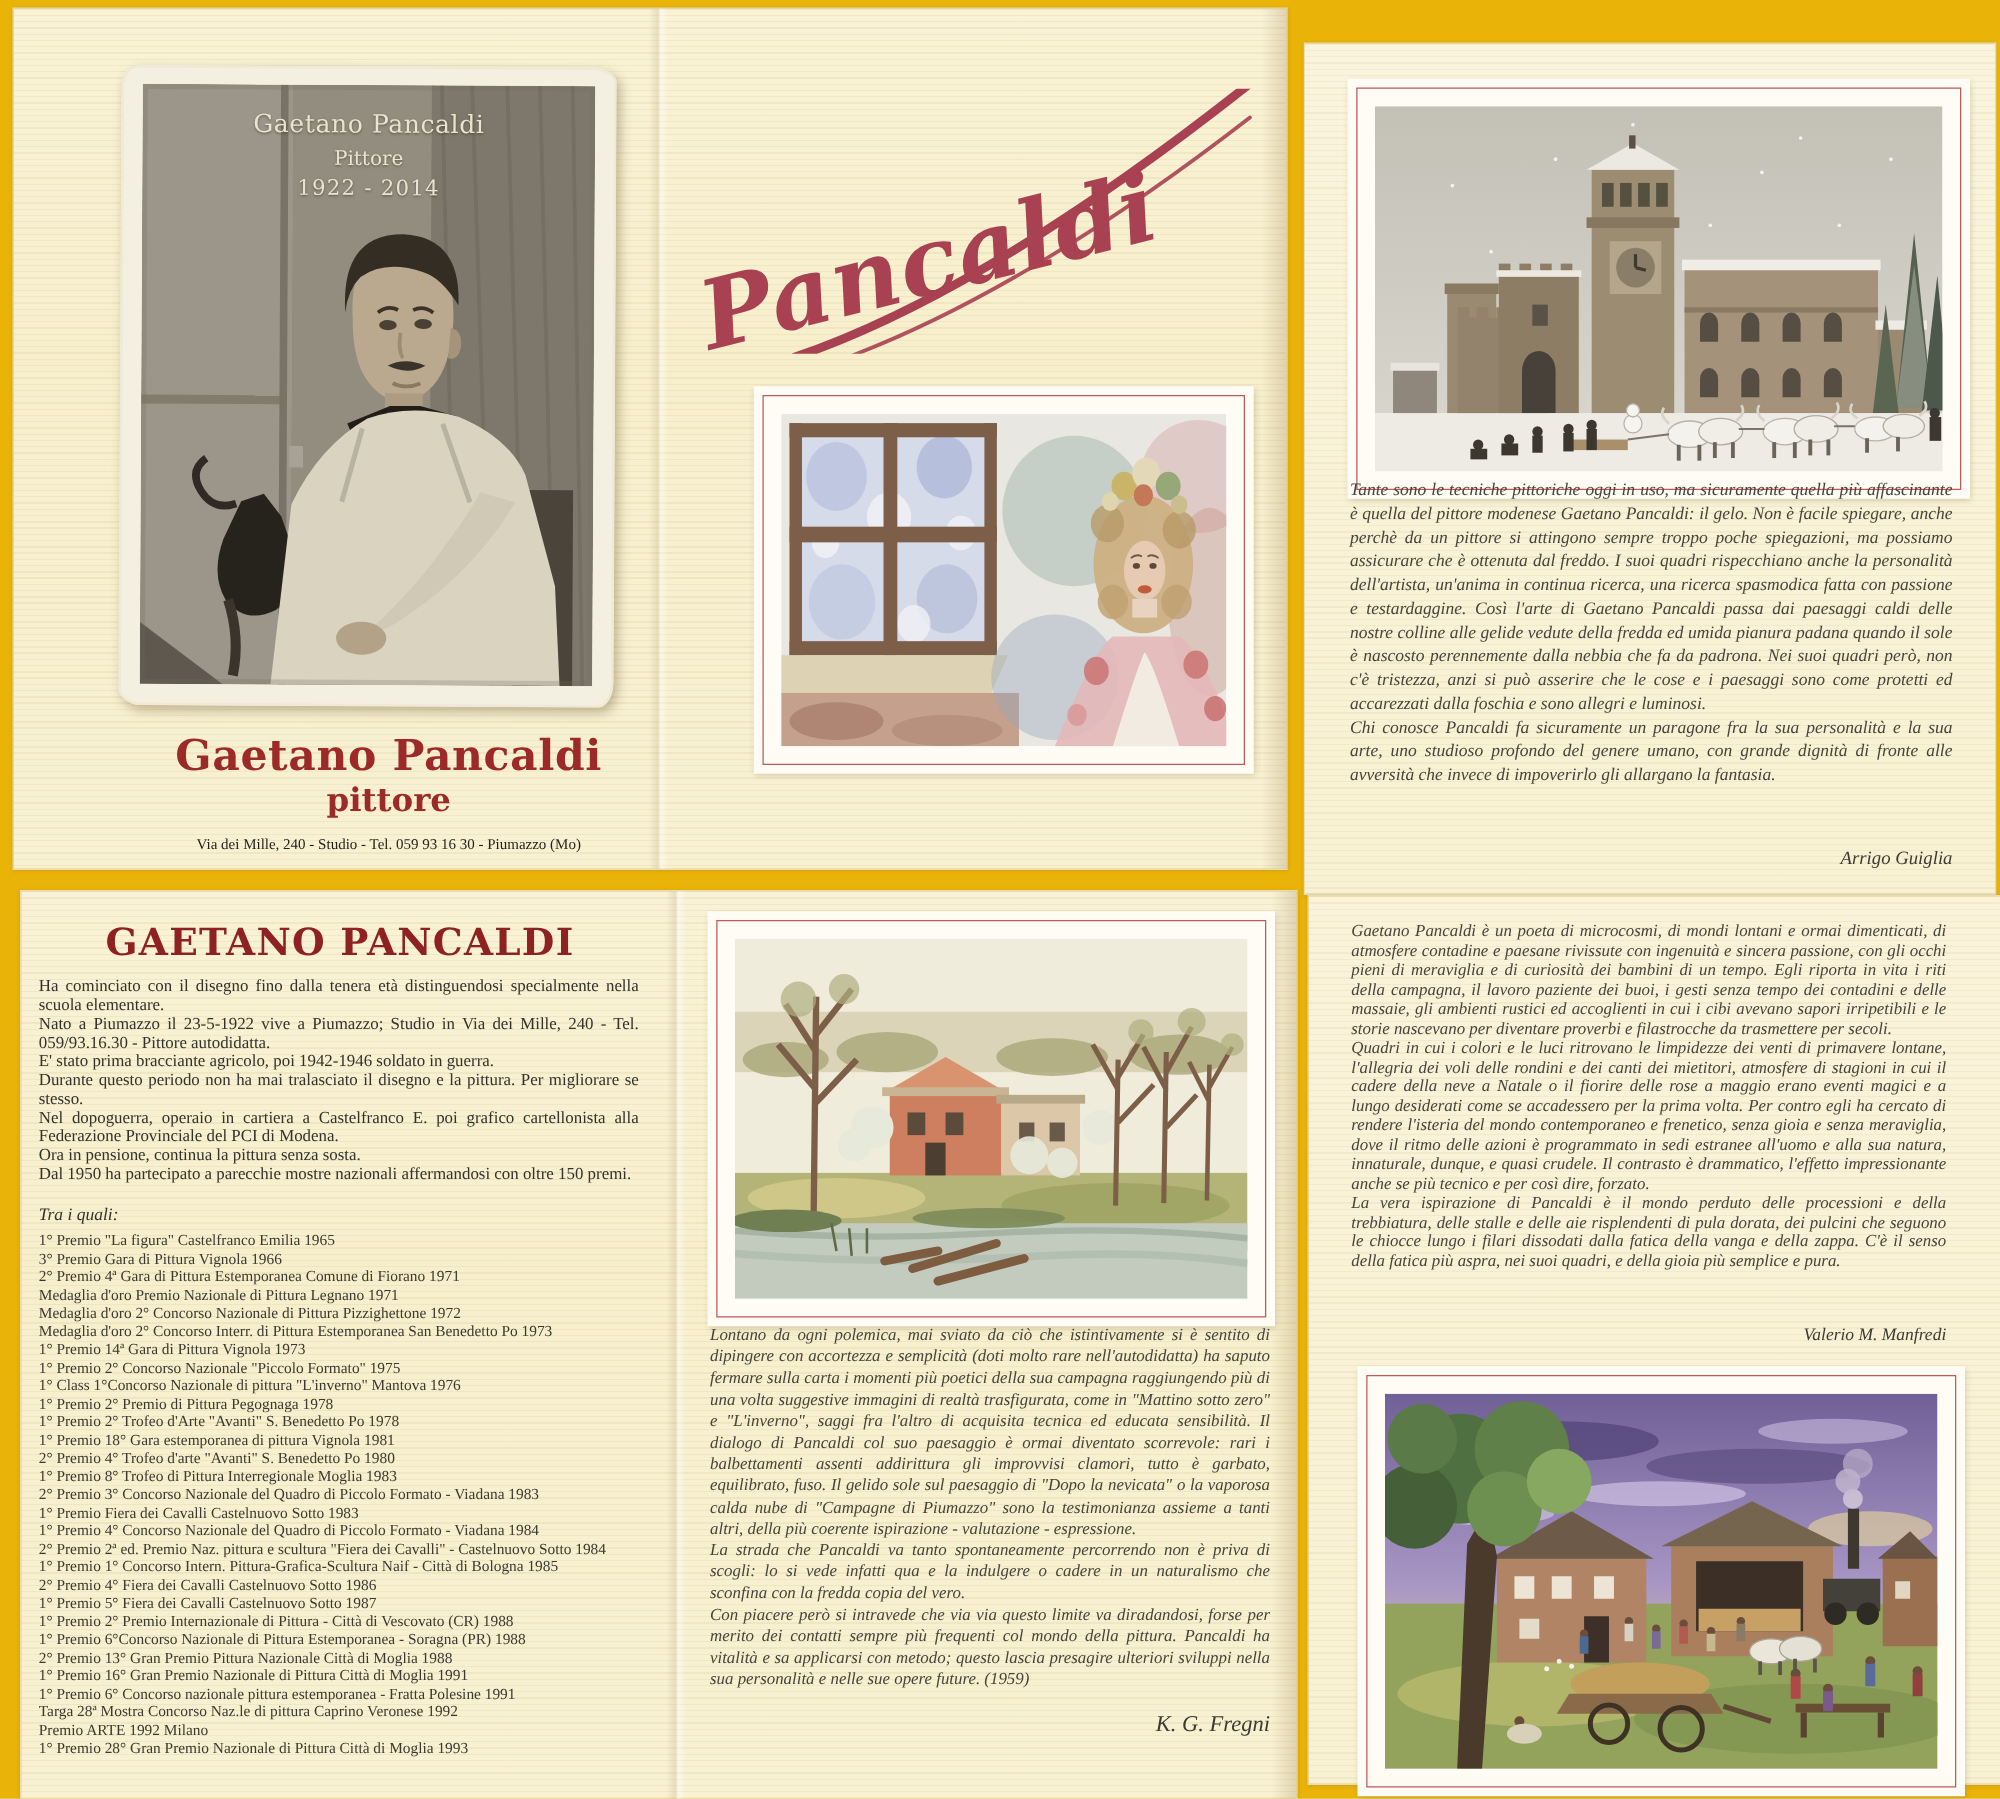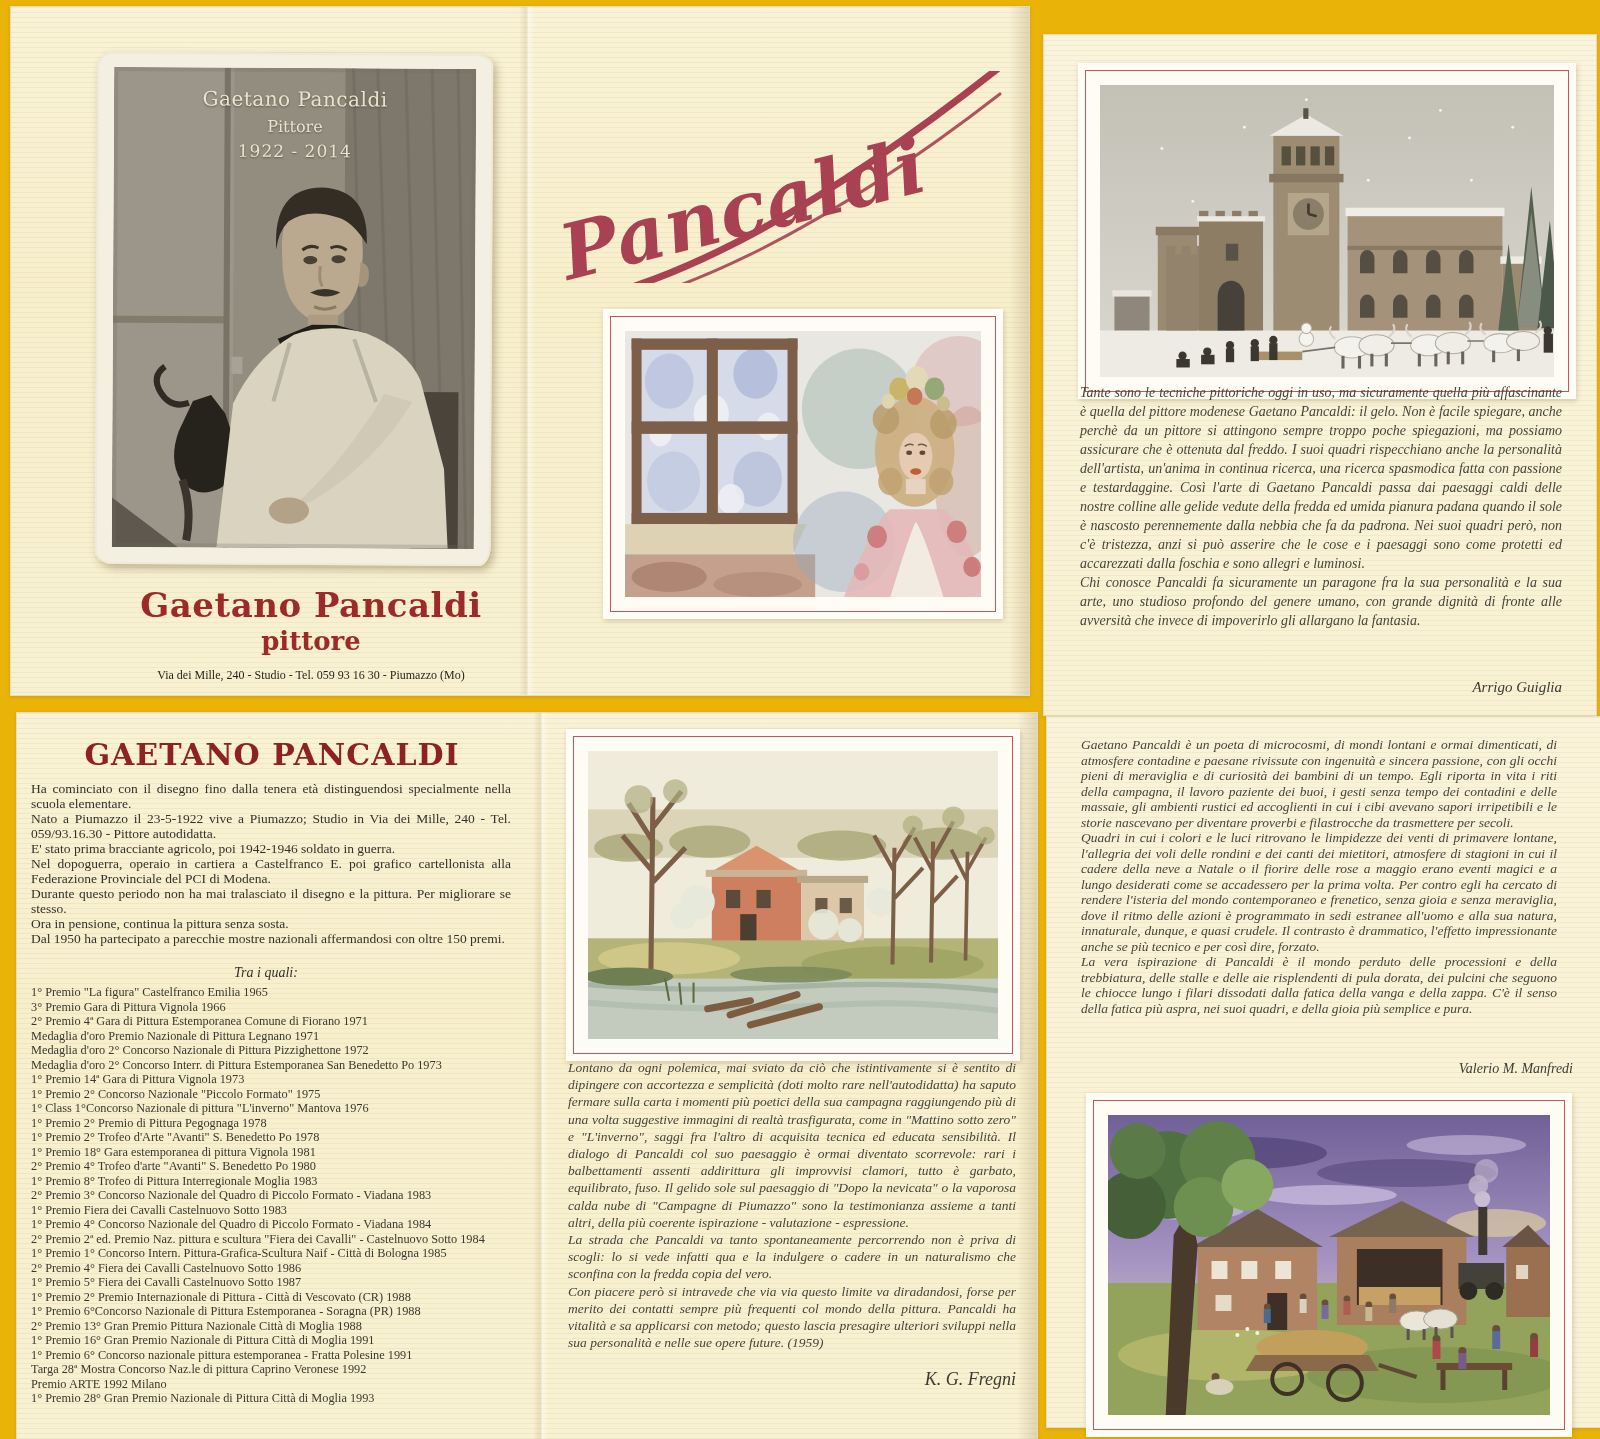--- a/index.html
+++ b/index.html
@@ -57,30 +57,30 @@
   .address{font-size:12px;color:#201f1a;margin-top:12px;}
 
   
   .essay{position:absolute;text-align:justify;color:#46443a;}
   .essay .para{margin:0;}
   #essay-tr{left:36px;top:348px;width:482px;font:italic 14px/19px "Liberation Serif",serif;}
   #essay-br{left:34px;top:20px;width:476px;font:italic 13.5px/15.5px "Liberation Serif",serif;}
   #essay-mid{left:551px;top:346px;width:448px;font:italic 13.5px/17.2px "Liberation Serif",serif;}
   .sig{position:absolute;font-style:italic;color:#3c3a32;text-align:right;}
   #sig-tr{left:36px;top:644px;width:482px;font-size:15px;padding-right:40px;}
-  #sig-br{left:50px;top:344px;width:476px;font-size:14px;padding-right:26px;}
+  #sig-br{left:34px;top:344px;width:476px;font-size:14px;padding-right:26px;}
   #sig-mid{left:551px;top:656px;width:448px;font-size:18px;padding-right:14px;}
 
   
   .bl-heading{position:absolute;left:10px;top:24px;width:490px;margin:0;text-align:center;
      font-family:"DejaVu Serif",serif;font-weight:bold;font-size:30px;color:#8e2222;letter-spacing:1px;}
   .bio{position:absolute;left:14px;top:68px;width:480px;font-size:13.5px;line-height:15px;
        color:#33312b;text-align:justify;}
   .bio .bio-line{margin:0;}
-  .tra{position:absolute;left:14px;top:252px;width:470px;text-align:center;
+  .tra{position:absolute;left:14px;top:252px;width:470px;text-align:left;
        font:italic 14px/16px "Liberation Serif",serif;color:#33312b;}
   .awards{position:absolute;left:14px;top:272px;width:478px;font-size:12.3px;line-height:14.5px;color:#3a382f;}
   .awards .award{margin:0;white-space:nowrap;overflow:hidden;}
 </style>
 </head>
 <body>
 
 <div class="page">
 
   <section class="panel" id="panel-tl">
@@ -355,22 +355,22 @@
 
   <section class="panel" id="panel-bl">
     <div class="fold" style="left:516px;"></div>
     <div class="edge-shadow"></div>
 
     <h2 class="bl-heading">GAETANO PANCALDI</h2>
     <div class="bio">
         <div class="bio-line">Ha cominciato con il disegno fino dalla tenera età distinguendosi specialmente nella scuola elementare.</div>
         <div class="bio-line">Nato a Piumazzo il 23-5-1922 vive a Piumazzo; Studio in Via dei Mille, 240 - Tel. 059/93.16.30 - Pittore autodidatta.</div>
         <div class="bio-line">E' stato prima bracciante agricolo, poi 1942-1946 soldato in guerra.</div>
+        <div class="bio-line">Durante questo periodo non ha mai tralasciato il disegno e la pittura. Per migliorare se stesso.</div>
         <div class="bio-line">Nel dopoguerra, operaio in cartiera a Castelfranco E. poi grafico cartellonista alla Federazione Provinciale del PCI di Modena.</div>
-        <div class="bio-line">Durante questo periodo non ha mai tralasciato il disegno e la pittura. Per migliorare se stesso.</div>
         <div class="bio-line">Ora in pensione, continua la pittura senza sosta.</div>
         <div class="bio-line">Dal 1950 ha partecipato a parecchie mostre nazionali affermandosi con oltre 150 premi.</div>
       </div>
     <div class="tra">Tra i quali:</div>
     <div class="awards">
         <div class="award">1° Premio "La figura" Castelfranco Emilia 1965</div>
         <div class="award">3° Premio Gara di Pittura Vignola 1966</div>
         <div class="award">2° Premio 4ª Gara di Pittura Estemporanea Comune di Fiorano 1971</div>
         <div class="award">Medaglia d'oro Premio Nazionale di Pittura Legnano 1971</div>
         <div class="award">Medaglia d'oro 2° Concorso Nazionale di Pittura Pizzighettone 1972</div>

